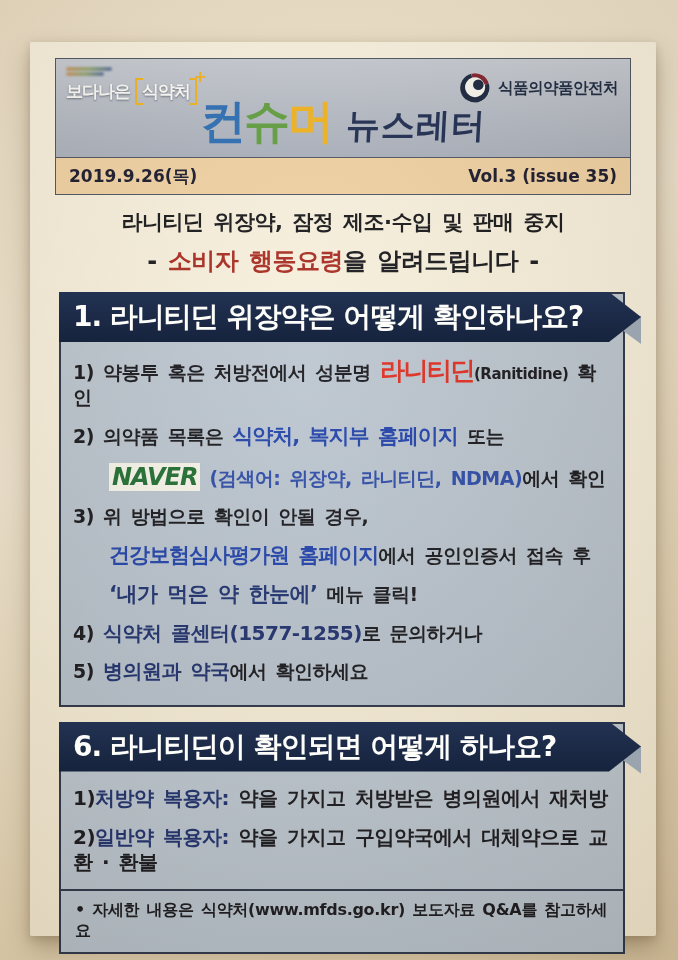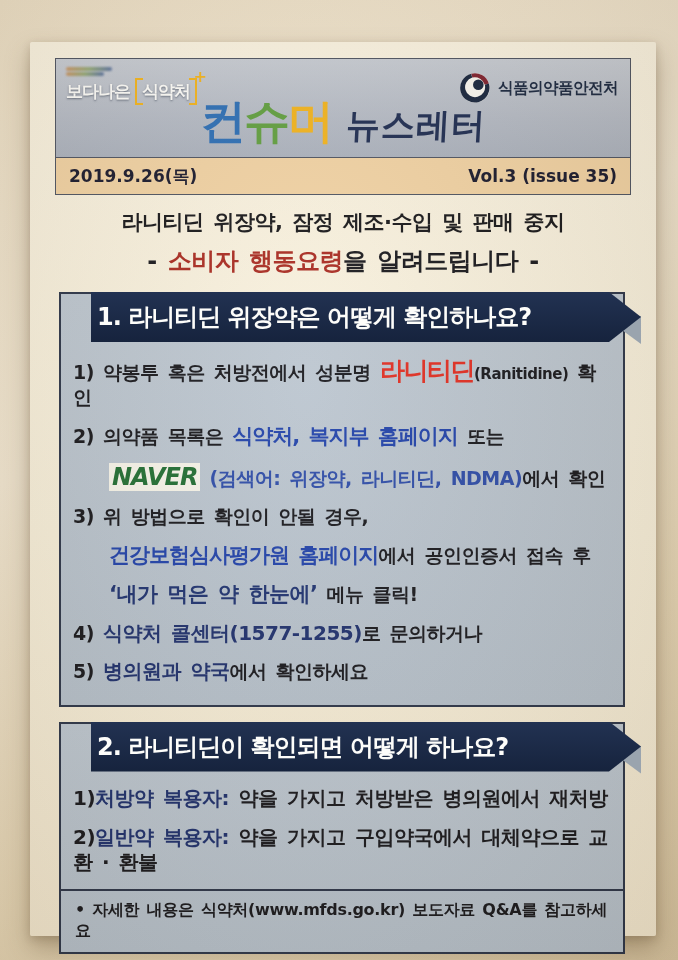--- a/index.html
+++ b/index.html
@@ -66,22 +66,22 @@
     border:2px solid #2a3347;box-sizing:border-box;
     padding:4px 10px 8px 10px;
   }
   .banner-wrap{position:relative;margin:-6px -28px 4px -12px;height:50px;}
   .fold{position:absolute;right:0px;top:24px;width:38px;height:28px;background:#9aa4ae;
     clip-path:polygon(0 0,100% 0,100% 100%);z-index:1;}
   .banner{
     position:absolute;inset:0;z-index:2;
     background:linear-gradient(180deg,#223252,#16233d);
     clip-path:polygon(0 0,calc(100% - 32px) 0,100% 50%,calc(100% - 32px) 100%,0 100%);
-    display:flex;align-items:center;padding-left:6px;box-sizing:border-box;
-    color:#fdfdfa;font-size:24px;font-weight:800;letter-spacing:-1px;margin-left:32px;
+    display:flex;align-items:center;padding-left:14px;box-sizing:border-box;
+    color:#fdfdfa;font-size:28px;font-weight:800;letter-spacing:-1px;
   }
   .ln{font-size:19px;font-weight:700;color:#15151a;margin:13px 2px;letter-spacing:-0.5px;
     word-spacing:3px;line-height:1.25;}
   .ln.indent{padding-left:36px;}
   .ln.tight{margin-top:9px;}
   .run{white-space:pre-wrap;}
   .plain{color:#15151a;}
   .red-lg{color:#e02a1e;font-size:25px;letter-spacing:-1.5px;font-weight:800;}
   .bold-sm{font-size:15px;}
   .blue-lg{color:#1d3fa8;font-size:21px;font-weight:800;letter-spacing:-1px;}
@@ -156,21 +156,21 @@
         <div class="ln indent tight"><span class="run navy-lg">‘내가 먹은 약 한눈에’</span><span class="run plain"> 메뉴 클릭!</span></div>
         <div class="ln"><span class="run plain">4) </span><span class="run navy-b">식약처 콜센터(1577-1255)</span><span class="run plain">로 문의하거나</span></div>
         <div class="ln"><span class="run plain">5) </span><span class="run navy-b">병의원과 약국</span><span class="run plain">에서 확인하세요</span></div>
       </div>
     </div>
 
     <div class="section s2">
       <div class="panel">
         <div class="banner-wrap">
           <div class="fold"></div>
-          <div class="banner">2. 라니티딘이 확인되면 어떻게 하나요?</div>
+          <div class="banner">6. 라니티딘이 확인되면 어떻게 하나요?</div>
         </div>
         <div class="ln"><span class="run plain">1)</span><span class="run navy-b">처방약 복용자:</span><span class="run plain"> 약을 가지고 처방받은 병의원에서 재처방</span></div>
         <div class="ln"><span class="run plain">2)</span><span class="run navy-b">일반약 복용자:</span><span class="run plain"> 약을 가지고 구입약국에서 대체약으로 교환 · 환불</span></div>
         <div class="footnote"><span class="run plain">• 자세한 내용은 식약처(www.mfds.go.kr) 보도자료 Q&amp;A를 참고하세요</span></div>
       </div>
     </div>
 
   </div>
 </div>
 

